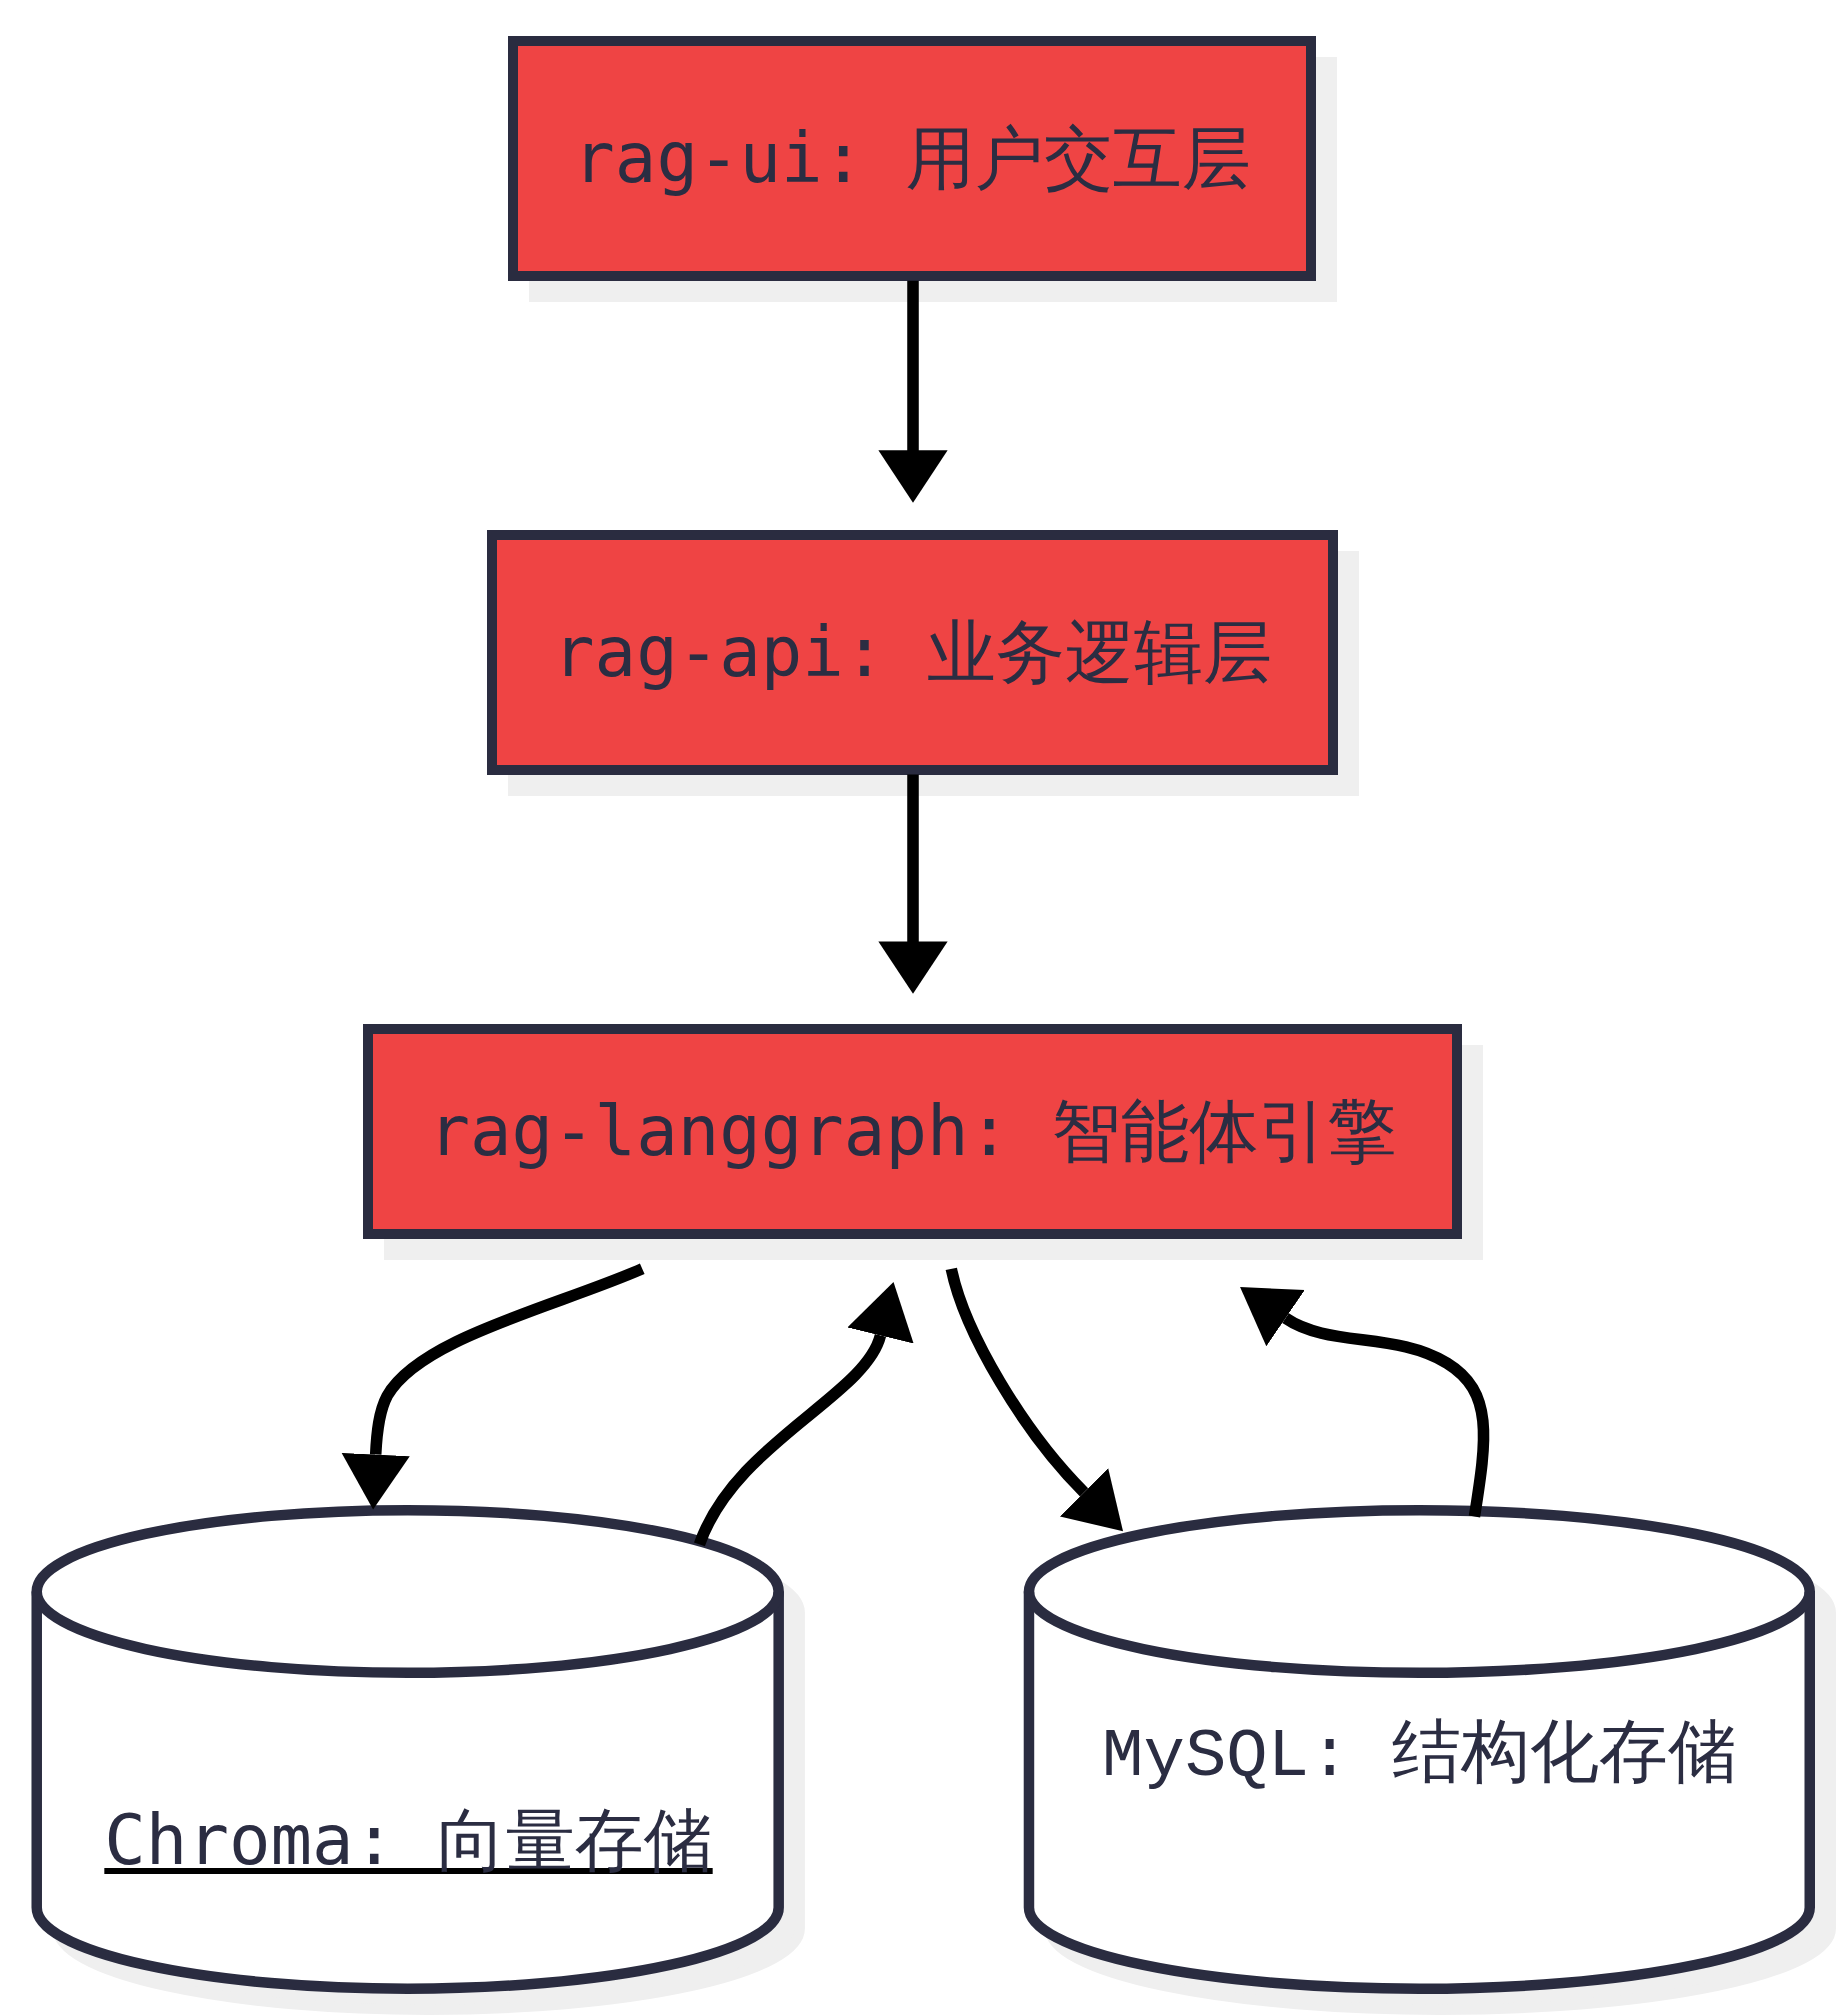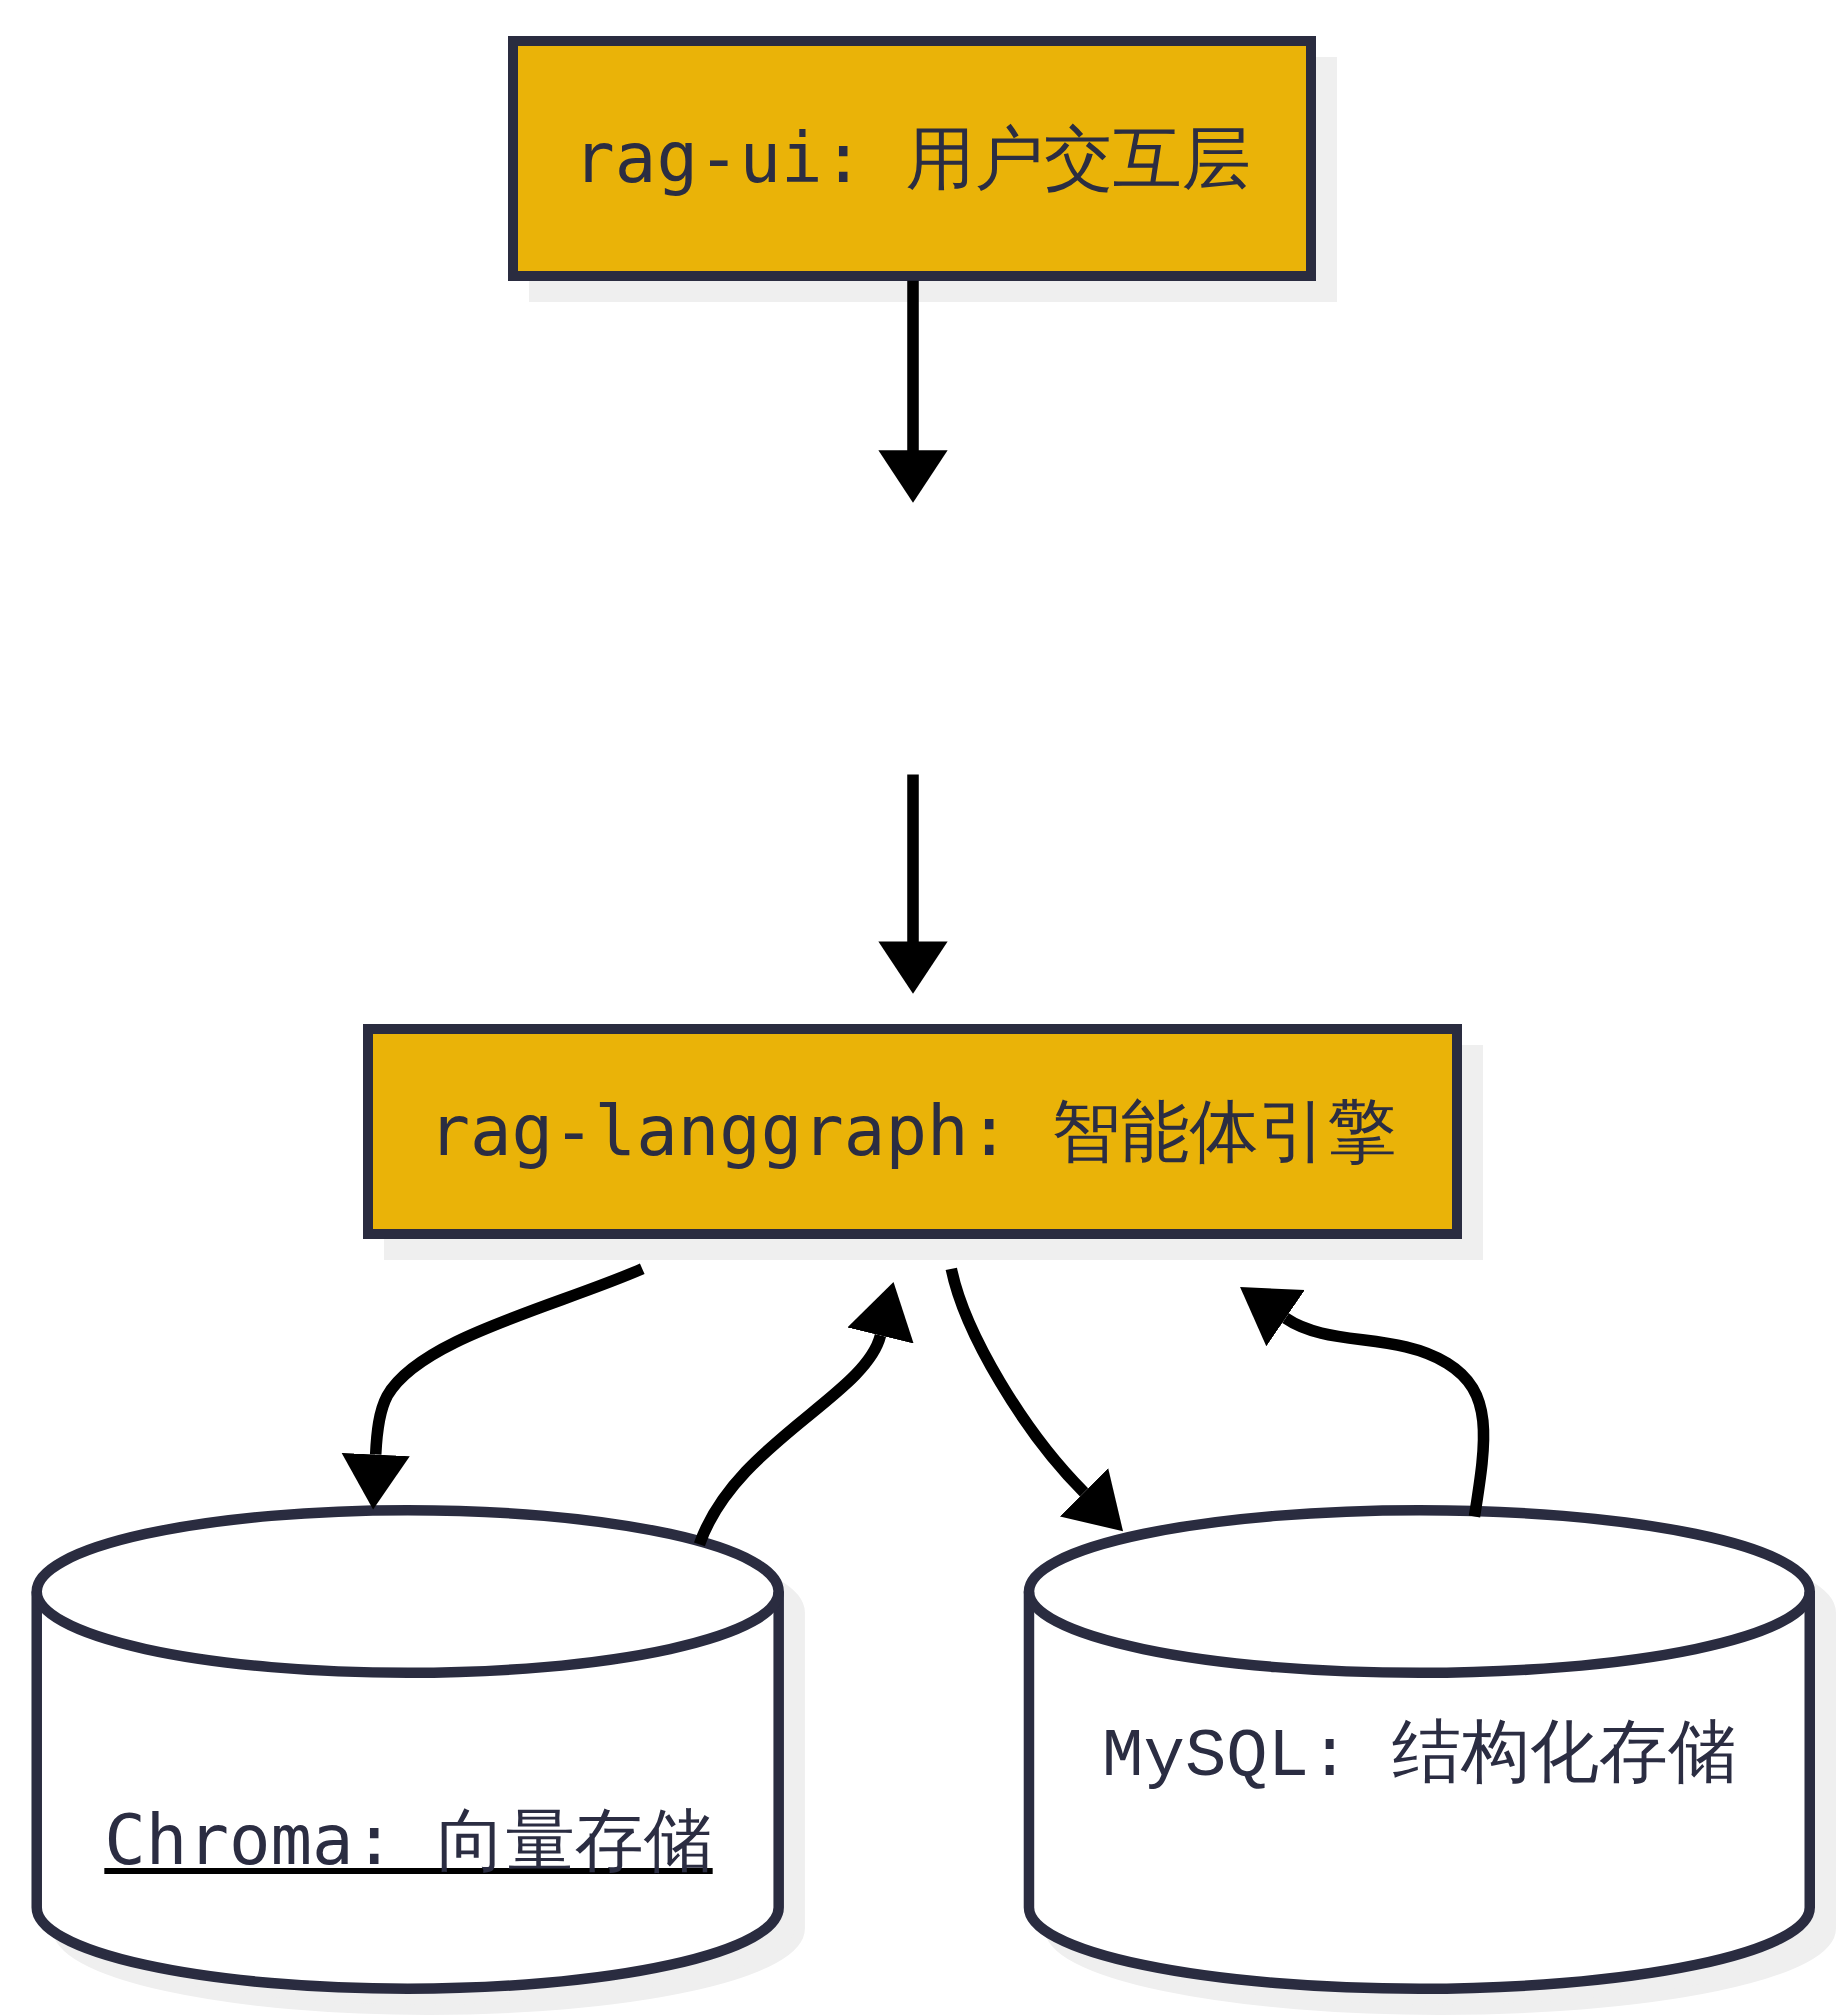--- a/index.html
+++ b/index.html
@@ -11,21 +11,21 @@
     position: relative;
     width: 1847px;
     height: 2015px;
     background: #ffffff;
     overflow: hidden;
     font-family: "DejaVu Sans Mono", "Liberation Mono", monospace;
   }
   .node-box {
     position: absolute;
     box-sizing: border-box;
-    background: #eab308;
+    background: #ef4444;
     border: 10.5px solid #2a2c40;
     box-shadow: 21px 21px 0 0 #efefef;
     display: flex;
     align-items: center;
     justify-content: center;
     z-index: 1;
   }
   .node-label {
     color: #2b2d42;
     font-size: 69px;
@@ -56,20 +56,23 @@
 </style>
 </head>
 <body>
 
 <div id="canvas">
 
   <div class="node-box" id="box-rag-ui">
     <span class="node-label">rag-ui: 用户交互层</span>
   </div>
 
+  <div class="node-box" id="box-rag-api">
+    <span class="node-label">rag-api: 业务逻辑层</span>
+  </div>
 
   <div class="node-box" id="box-rag-langgraph">
     <span class="node-label">rag-langgraph: 智能体引擎</span>
   </div>
 
   <svg id="edge-layer" viewBox="0 0 3520 3840">
     <defs>
       <marker id="ah" markerUnits="userSpaceOnUse" markerWidth="120" markerHeight="150" refX="0" refY="70" orient="auto">
         <path d="M0,5 L0,135 L105,70 Z" fill="#000000"></path>
       </marker>

